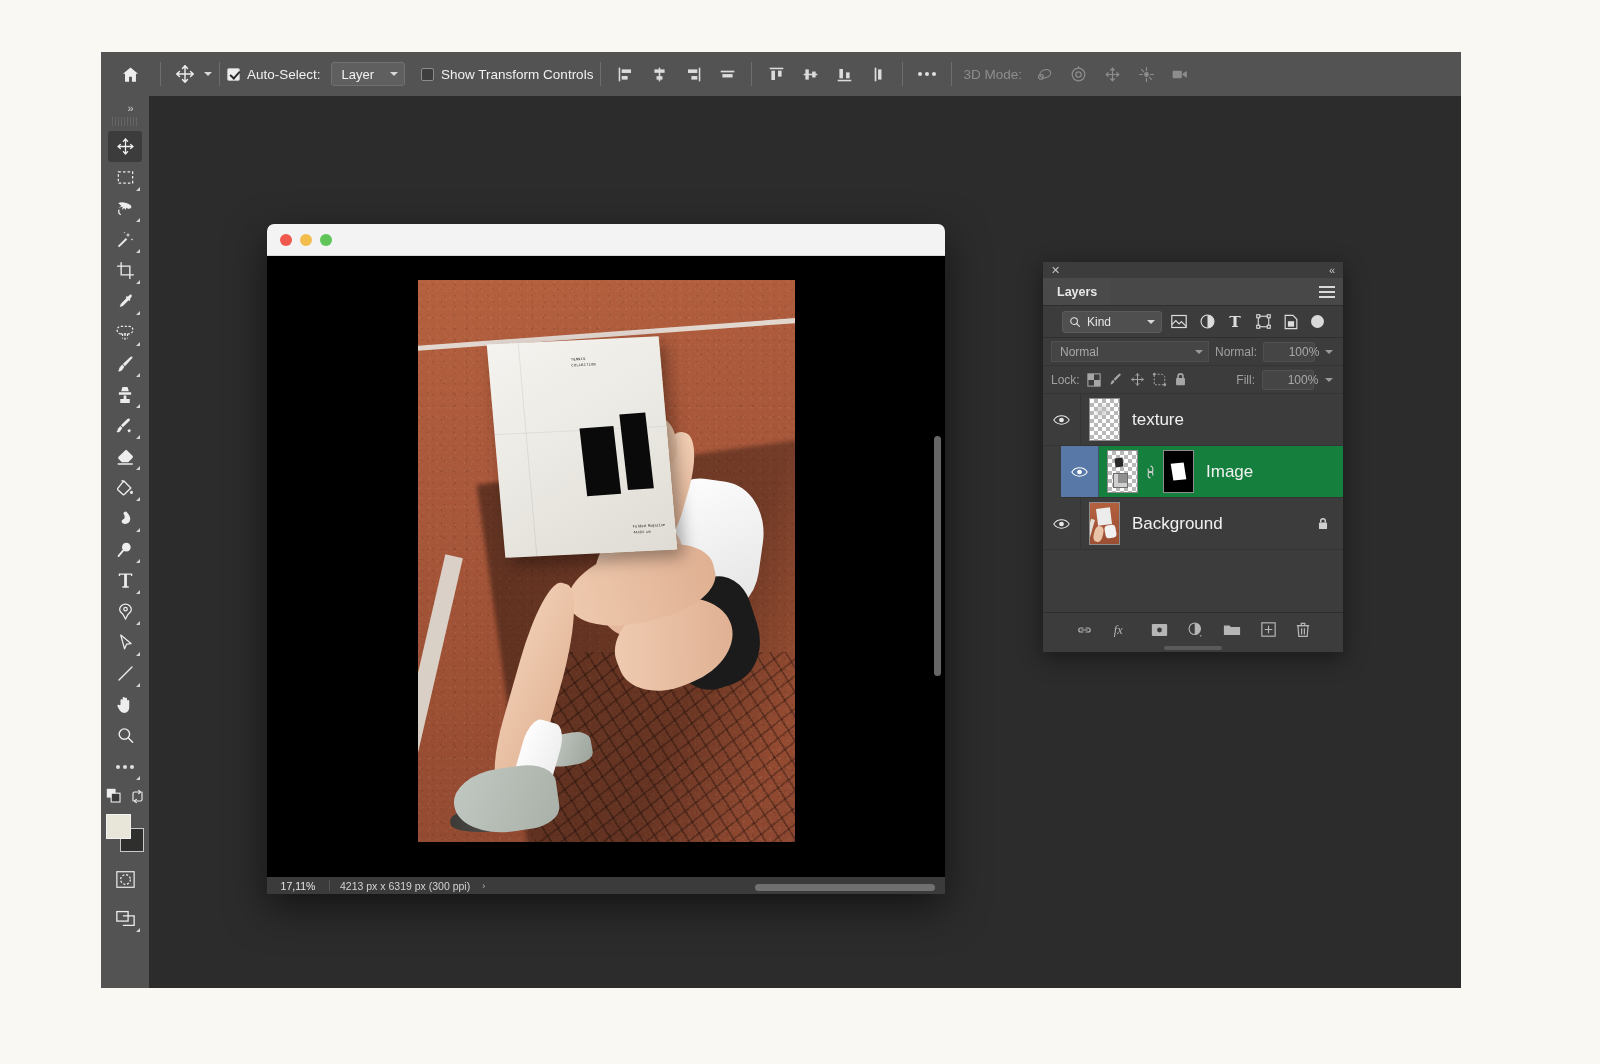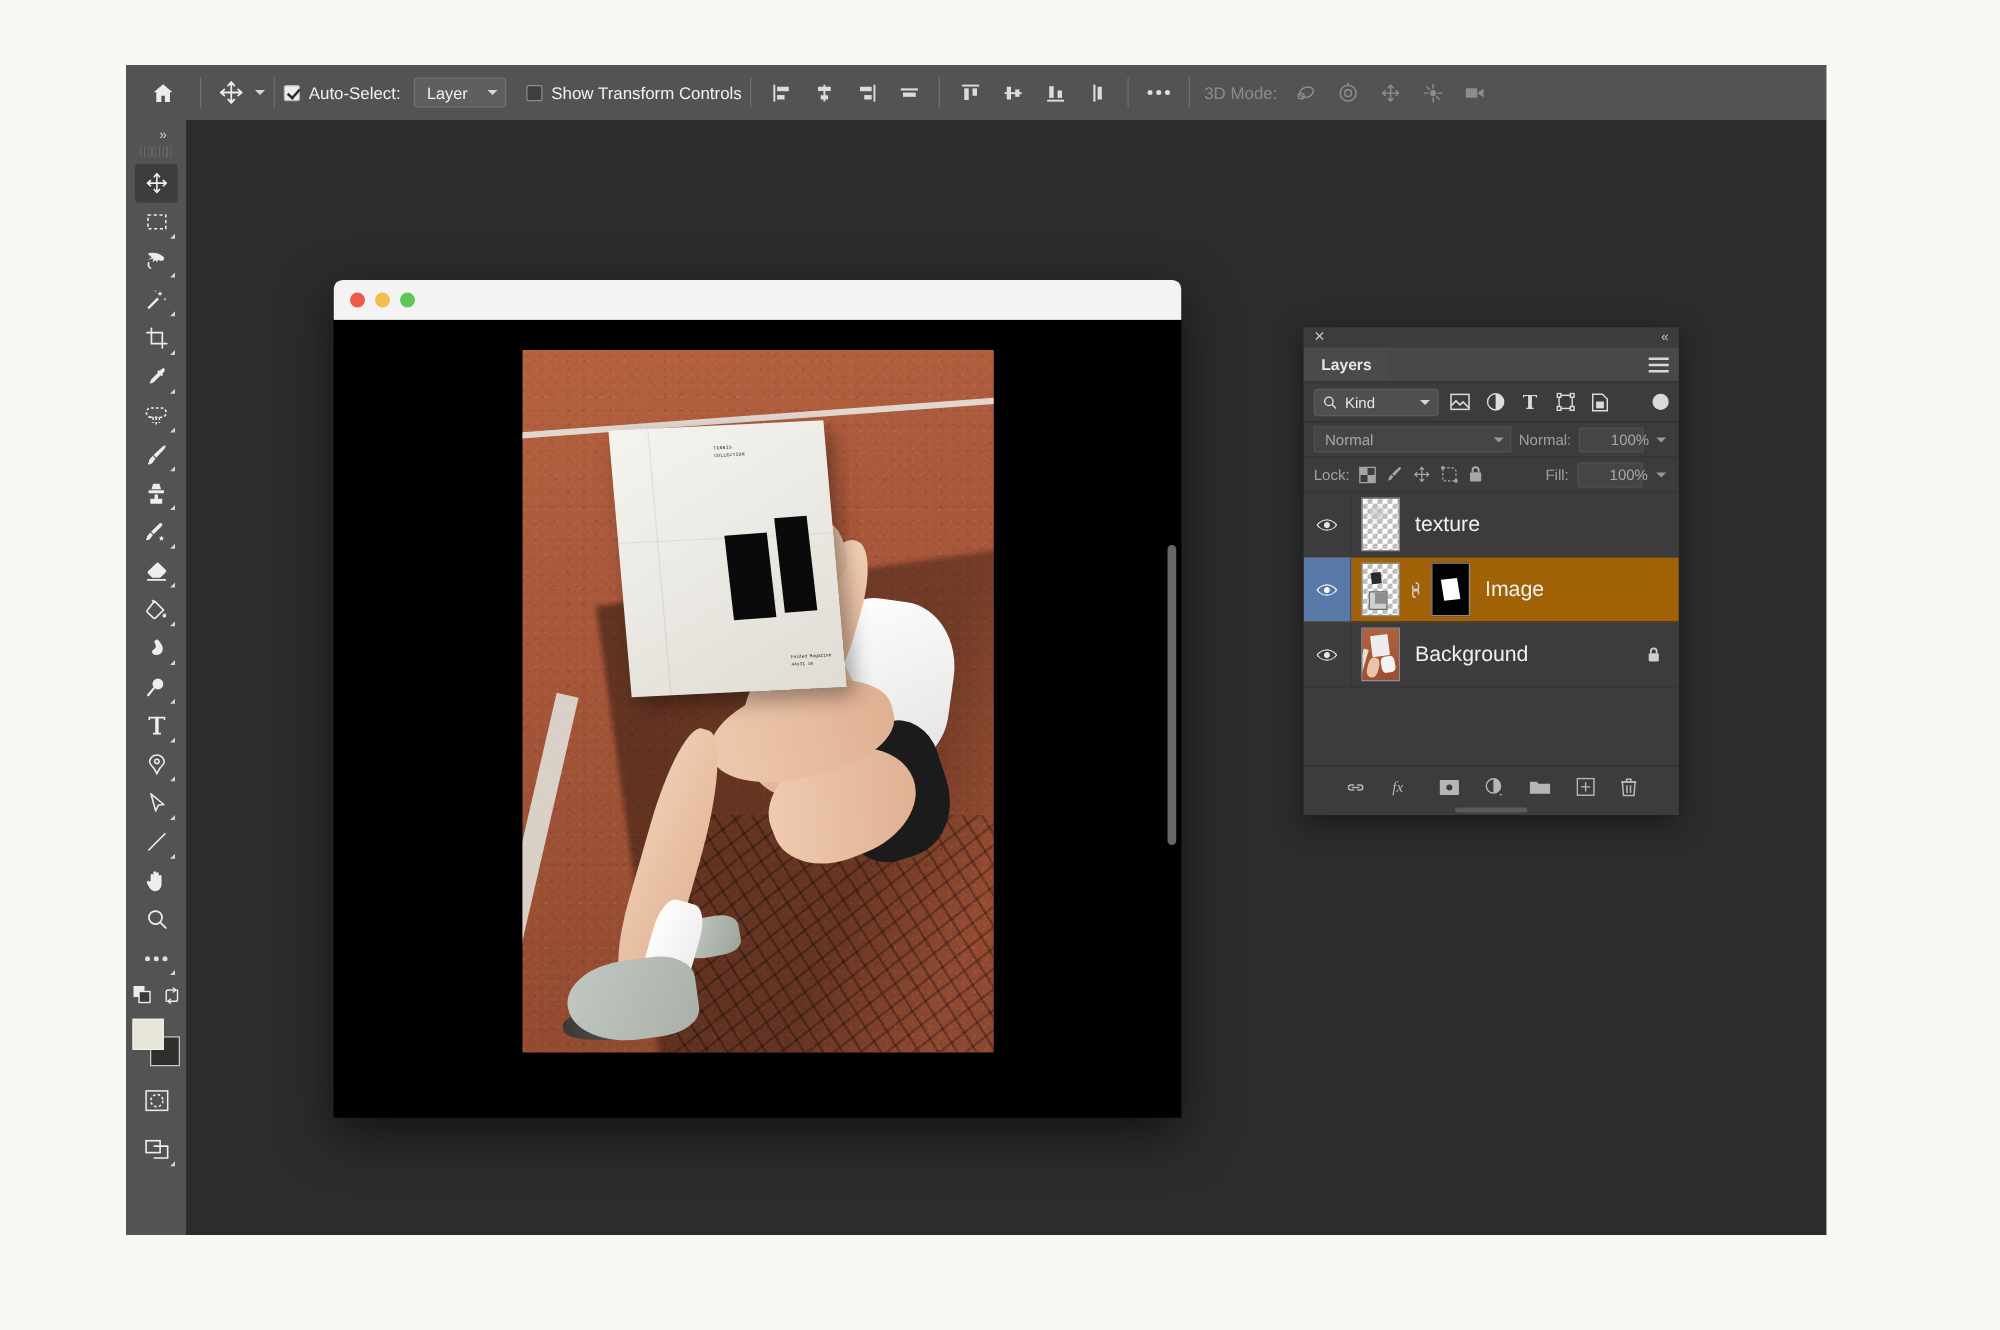--- a/index.html
+++ b/index.html
@@ -428,21 +428,21 @@
     position: absolute; right: 8px; top: 50%;
     transform: translateY(-50%);
     width: 16px; height: 12px;
     display: flex; flex-direction: column; justify-content: space-between;
   }
   .panel-menu i { height: 2px; background: #d9d9d9; display: block; }
 
   .filter-row {
     height: 32px;
     display: flex; align-items: center;
-    padding: 0 8px; gap: 6px;
+    padding: 0 19px; gap: 6px;
     background: #3c3c3c;
     border-bottom: 1px solid #2f2f2f;
   }
   .kind-select {
     height: 22px; min-width: 100px;
     background: #4f4f4f; border: 1px solid #5b5b5b; border-radius: 3px;
     display: flex; align-items: center; padding: 0 6px;
     gap: 6px; flex: 0 0 auto;
   }
   .kind-select .lbl { font-size: 12px; color: #e4e4e4; flex: 1 1 auto; }
@@ -483,21 +483,21 @@
   }
   .lock-ico { color: #a6a6a6; display:flex; align-items:center;}
 
   .layers-list { flex: 1 1 auto; overflow: hidden; background: #3c3c3c; }
   .layer-row {
     height: 52px;
     display: flex; align-items: center;
     border-bottom: 1px solid #343434;
     position: relative;
   }
-  .layer-row.selected { background: #a16207; }
+  .layer-row.selected { background: #15803d; margin-left: 18px; }
   .eye-cell {
     width: 38px; height: 100%;
     display: flex; align-items: center; justify-content: center;
     border-right: 1px solid #343434;
     flex: 0 0 auto;
   }
   .layer-row.selected .eye-cell { background: #5878a8; border-right-color: #3f5472; }
   .thumbs { display: flex; align-items: center; gap: 5px; padding-left: 8px; }
   .thumb {
     width: 31px; height: 43px;
@@ -981,20 +981,27 @@
               <div class="blk1"></div>
               <div class="blk2"></div>
               <div class="paper-br" style="white-space:pre-line;">Folded Magazine
 44x31 cm</div>
             </div>
           </div>
 
           <div class="doc-vscroll"></div>
         </div>
 
+        <div class="doc-status">
+          <span class="ds-zoom">17,11%</span>
+          <span class="ds-div"></span>
+          <span class="ds-size">4213 px x 6319 px (300 ppi)</span>
+          <span class="ds-arrow">›</span>
+          <span class="ds-scroll"></span>
+        </div>
       </div>
 
       <div class="panel">
 
         <div class="panel-topbar">
           <span class="panel-close">✕</span>
           <span class="panel-collapse">«</span>
         </div>
 
         <div class="panel-tabs">

